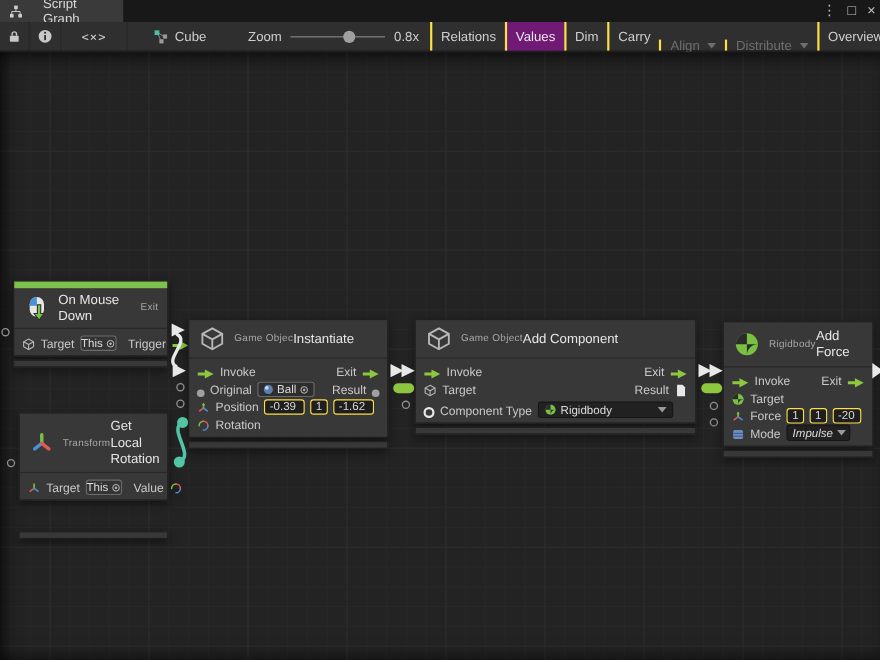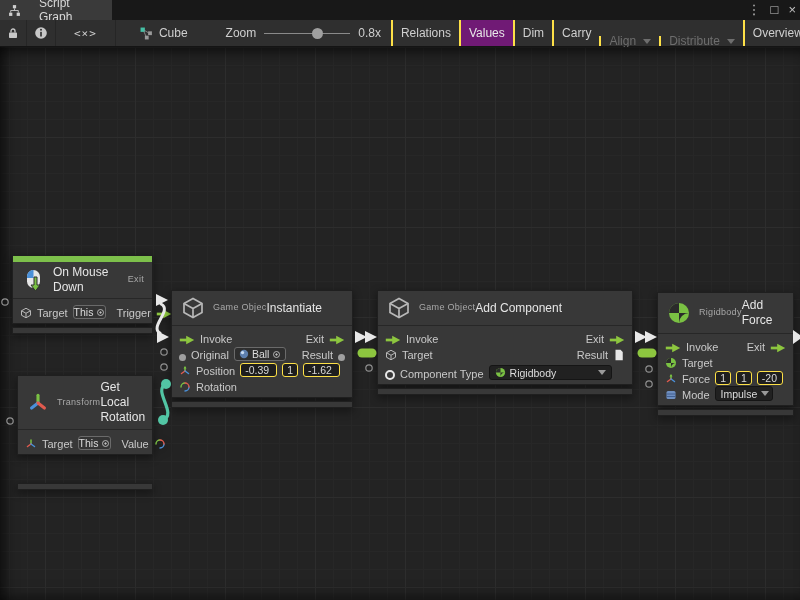--- a/index.html
+++ b/index.html
@@ -464,21 +464,21 @@
             <span class="num-field" style="min-width:26px;margin-top:28px;">-20</span>
           </div>
           <div class="prow">
             <span class="picon">
               <svg viewBox="0 0 24 24">
                   <rect x="3" y="4" width="18" height="16" rx="3" fill="#6f8fc0"></rect>
                   <path d="M3 10h18M3 15h18" stroke="#3c5a8c" stroke-width="1.8"></path>
                 </svg>
             </span>
             <span>Mode</span>
-            <span class="dropdown" style="width:58px;">
+            <span class="dropdown" style="width:58px;font-style:italic;">
               <span>Impulse</span>
               <span class="caret"></span>
             </span>
           </div>
         </div>
       </div>
       <div class="node-footer"></div>
     </div>
 
     <svg class="wires" width="800" height="553">

